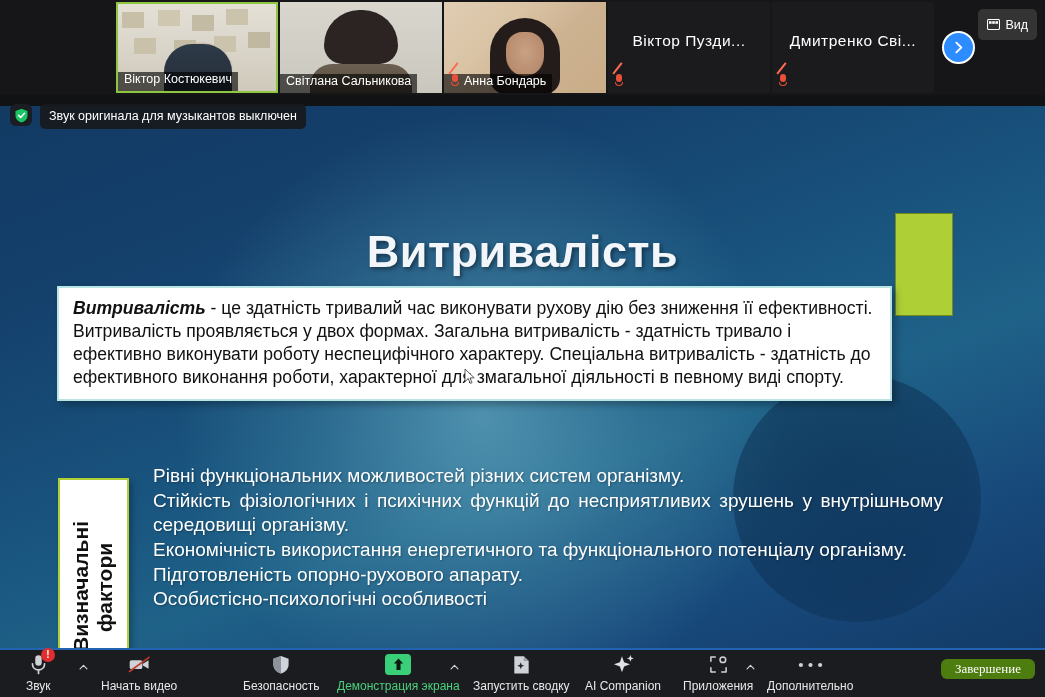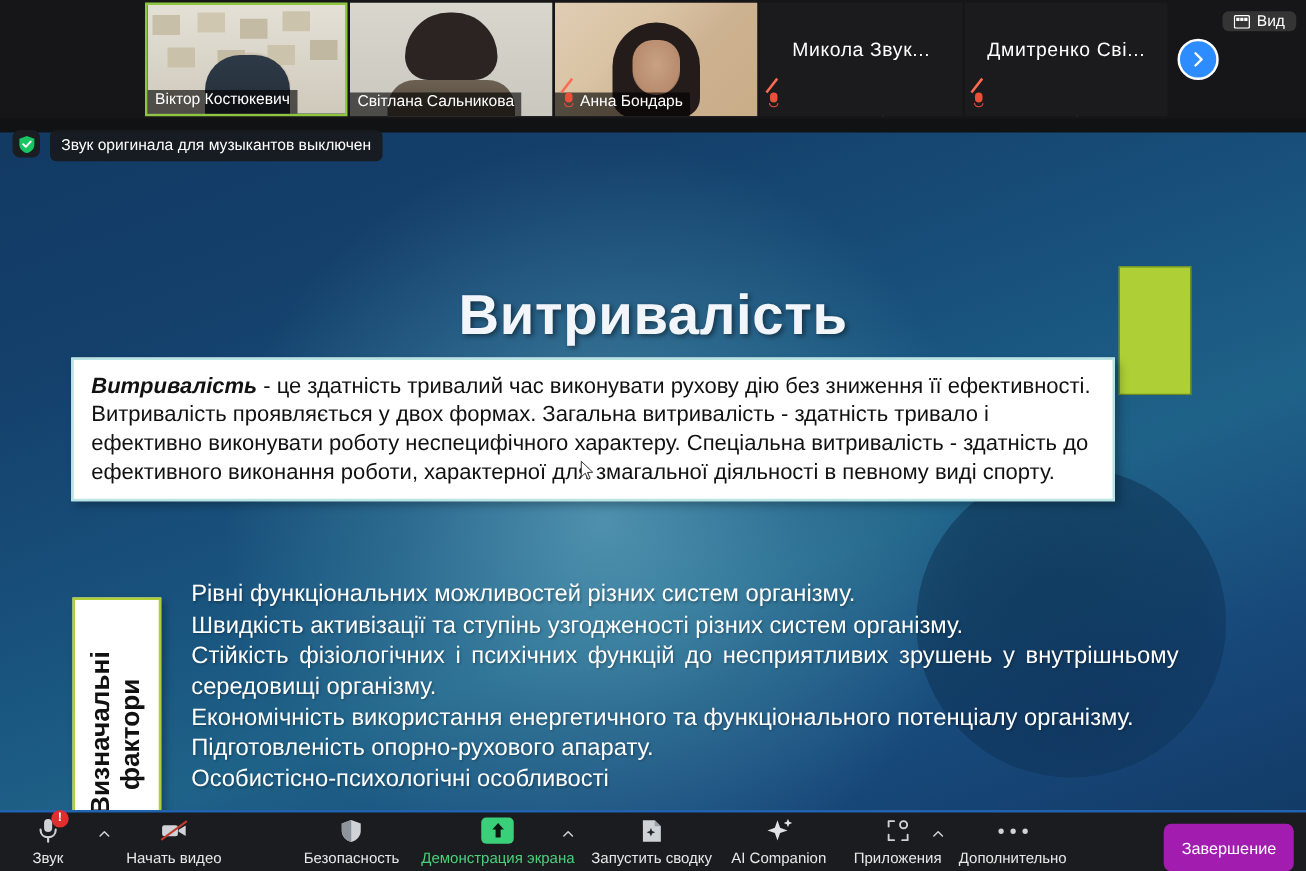--- a/index.html
+++ b/index.html
@@ -66,21 +66,21 @@
   }
   .micoff { display:inline-block; width:10px; height:13px; position:relative; flex:0 0 auto; }
   .micoff .body { position:absolute; left:2px; top:0px; width:6px; height:8px;
       background:#e8503a; border-radius:3px; }
   .micoff .stand { position:absolute; left:1px; top:8px; width:8px; height:4px;
       border:1.4px solid #e8503a; border-top:0; border-radius:0 0 4px 4px; }
   .micoff .slash { position:absolute; left:-1px; top:-1px; width:14px; height:1.6px;
       background:#ff6a52; transform: rotate(-52deg); transform-origin: left center; }
 
   .view-btn {
-    position: absolute; right: 8px; top: 9px; height: 16px;
+    position: absolute; right: 8px; top: 9px; height: 31px;
     display: flex; align-items: center; gap: 5px; padding: 0 9px;
     background: rgba(255,255,255,0.13); border-radius: 5px;
     color: #fff; font-size: 12.5px; cursor: pointer;
   }
   .grid-icon { width: 13px; height: 11px; display:block; }
   .next-btn {
     position: absolute; left: 942px; top: 31px; width: 33px; height: 33px;
     border-radius: 50%; background: #2d8cff; border: 2px solid #fff;
     display: flex; align-items: center; justify-content: center; cursor: pointer;
   }
@@ -181,23 +181,23 @@
     position: absolute; right: -7px; top: -4px; width: 14px; height: 14px;
     border-radius: 50%; background: #e02d2d; color: #fff; font-size: 10px;
     font-weight: 700; display: flex; align-items: center; justify-content: center;
     line-height: 1;
   }
   .share-sq {
     width: 26px; height: 21px; border-radius: 4px; background: #3ad07a;
     display: flex; align-items: center; justify-content: center;
   }
   .end-btn {
-    position: absolute; right: 10px; top: 9px; height: 38px;
-    background: #a21caf; color: #fff; border: 0; border-radius: 6px;
-    padding: 0 14px; font-size: 13px; font-family: Liberation Sans, sans-serif; cursor: pointer;
+    position: absolute; right: 10px; top: 9px; height: 20px;
+    background: #4d7c0f; color: #fff; border: 0; border-radius: 6px;
+    padding: 0 14px; font-size: 13px; font-family: Liberation Serif, serif; cursor: pointer;
   }
   .green-lbl { color: #4ad07d; }
 </style>
 </head>
 <body>
 
 <div id="app">
 
   <div class="filmstrip">
 
@@ -221,21 +221,21 @@
         <span class="micoff">
           <span class="body"></span>
             <span class="stand"></span>
             <span class="slash"></span>
         </span>
         <span>Анна Бондарь</span>
       </div>
     </div>
 
     <div class="tile t4">
-      <div class="bigname">Микола Звук...</div>
+      <div class="bigname">Віктор Пузди...</div>
       <div class="namebar">
         <span class="micoff">
           <span class="body"></span>
             <span class="stand"></span>
             <span class="slash"></span>
         </span>
         <span>Микола Пуздимір</span>
       </div>
     </div>
 
@@ -279,21 +279,20 @@
         <b>Витривалість</b><span> - це здатність тривалий час виконувати рухову дію без зниження її ефективності. Витривалість проявляється у двох формах. Загальна витривалість - здатність тривало і ефективно виконувати роботу неспецифічного характеру. Спеціальна витривалість - здатність до ефективного виконання роботи, характерної для змагальної діяльності в певному виді спорту.</span>
       </p>
     </div>
 
     <div class="vlabel">
       <span>Визначальні фактори</span>
     </div>
 
     <div class="bullets">
       <div>Рівні функціональних можливостей різних систем організму.</div>
-      <div>Швидкість активізації та ступінь узгодженості різних систем організму.</div>
       <div class="j">Стійкість фізіологічних і психічних функцій до несприятливих зрушень у внутрішньому середовищі організму.</div>
       <div class="j">Економічність використання енергетичного та функціонального потенціалу організму.</div>
       <div>Підготовленість опорно-рухового апарату.</div>
       <div>Особистісно-психологічні особливості</div>
 
     </div>
 
     <svg class="cursor" viewBox="0 0 12 17">
       <path d="M1 1 L1 13.5 L4.2 10.6 L6.3 15.4 L8.1 14.6 L6 10 L10.2 9.8 Z" fill="#ffffff" stroke="#333" stroke-width="0.8" stroke-linejoin="round"></path>
     </svg>

